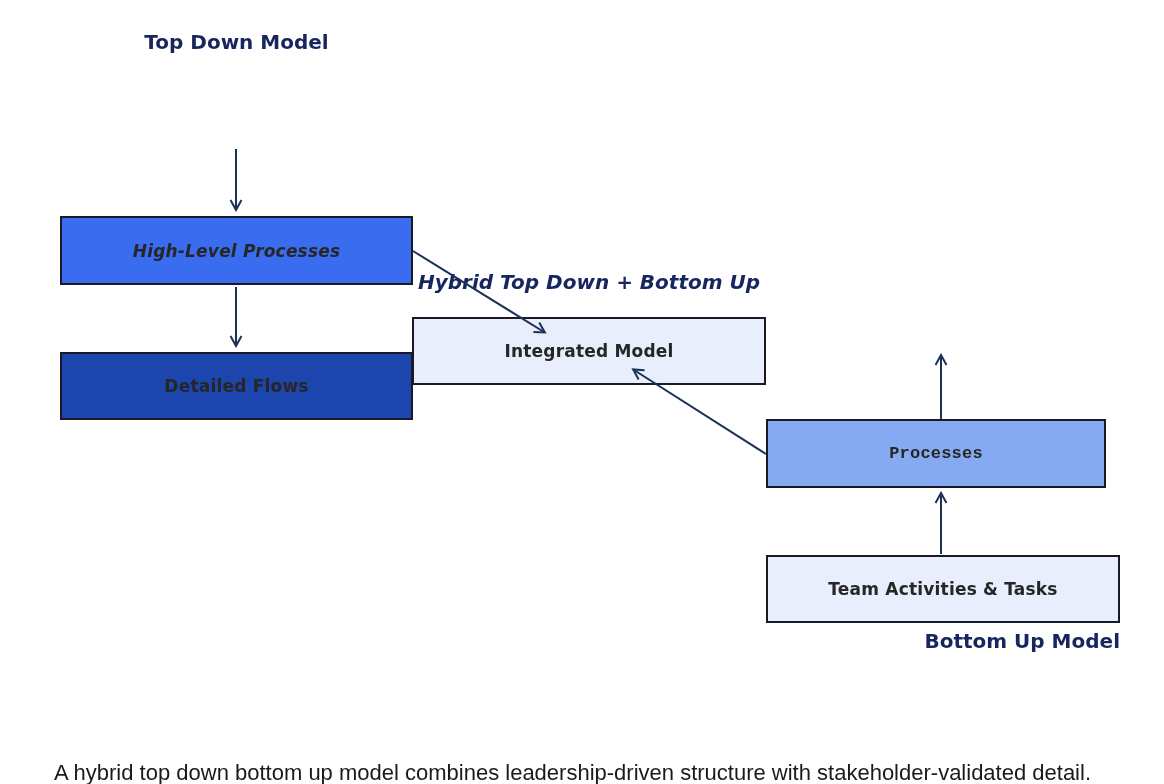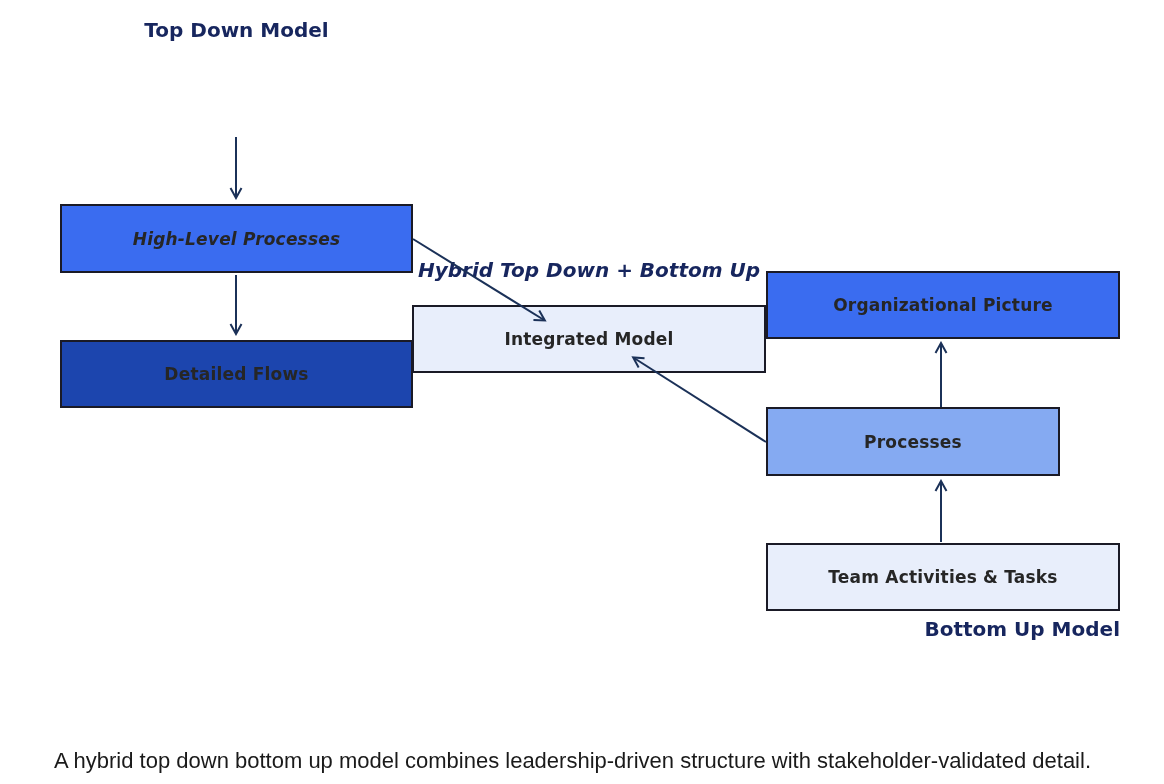--- a/index.html
+++ b/index.html
@@ -17,41 +17,42 @@
   html, body { background: #ffffff; }
   body {
     width: 1164px; height: 784px;
     font-family: "DejaVu Sans", sans-serif;
     position: relative;
     overflow: hidden;
   }
   .canvas {
     position: absolute; inset: 0;
     background: #ffffff;
+    margin-top: 12px;
   }
   .box {
     position: absolute;
     display: flex; align-items: center; justify-content: center;
     border: 2px solid var(--border-dark);
     font-weight: bold; font-size: 17px;
     color: var(--label-dark);
     text-align: center;
     letter-spacing: 0.2px;
   }
   .fill-light  { background: var(--light-blue); }
   .fill-bright { background: var(--bright-blue); }
   .fill-dark   { background: var(--dark-blue); }
   .fill-pale   { background: var(--pale-blue); }
 
   .box-strategy   { left: 60px;  top: 67px;  width: 353px; height: 68px; }
   .box-highlevel  { left: 60px;  top: 204px; width: 353px; height: 69px; font-style: italic; }
   .box-detailed   { left: 60px;  top: 340px; width: 353px; height: 68px; }
   .box-integrated { left: 412px; top: 305px; width: 354px; height: 68px; }
   .box-orgpic     { left: 766px; top: 271px; width: 354px; height: 68px; }
-  .box-processes  { left: 766px; top: 407px; width: 294px; height: 69px; }
+  .box-processes  { left: 766px; top: 407px; width: 340px; height: 69px; font-family: Liberation Mono, monospace; }
   .box-team       { left: 766px; top: 543px; width: 354px; height: 68px; }
 
   .diagram-title {
     position: absolute;
     font-weight: bold; font-size: 20px;
     color: var(--title-navy);
     text-align: center;
     white-space: nowrap;
   }
   .title-topdown  { left: 60px;  top: 18px;  width: 353px; }
@@ -92,21 +93,20 @@
 
   <div class="diagram-title title-bottomup">Bottom Up Model</div>
 
 
   <div class="box fill-bright box-highlevel">High-Level Processes</div>
 
   <div class="box fill-pale box-integrated">Integrated Model</div>
 
   <div class="box fill-dark box-detailed">Detailed Flows</div>
 
-  <div class="box fill-bright box-orgpic">Organizational Picture</div>
 
   <div class="box fill-light box-processes">Processes</div>
 
   <div class="box fill-pale box-team">Team Activities &amp; Tasks</div>
 
   <svg class="arrows" viewBox="0 0 1164 784">
     <defs>
       <marker id="ah" viewBox="-13 -7 15 14" markerWidth="15" markerHeight="14" refX="-1" refY="0" orient="auto" markerUnits="userSpaceOnUse">
         <path d="M -10 -5.5 L 0 0 L -10 5.5"></path>
       </marker>

